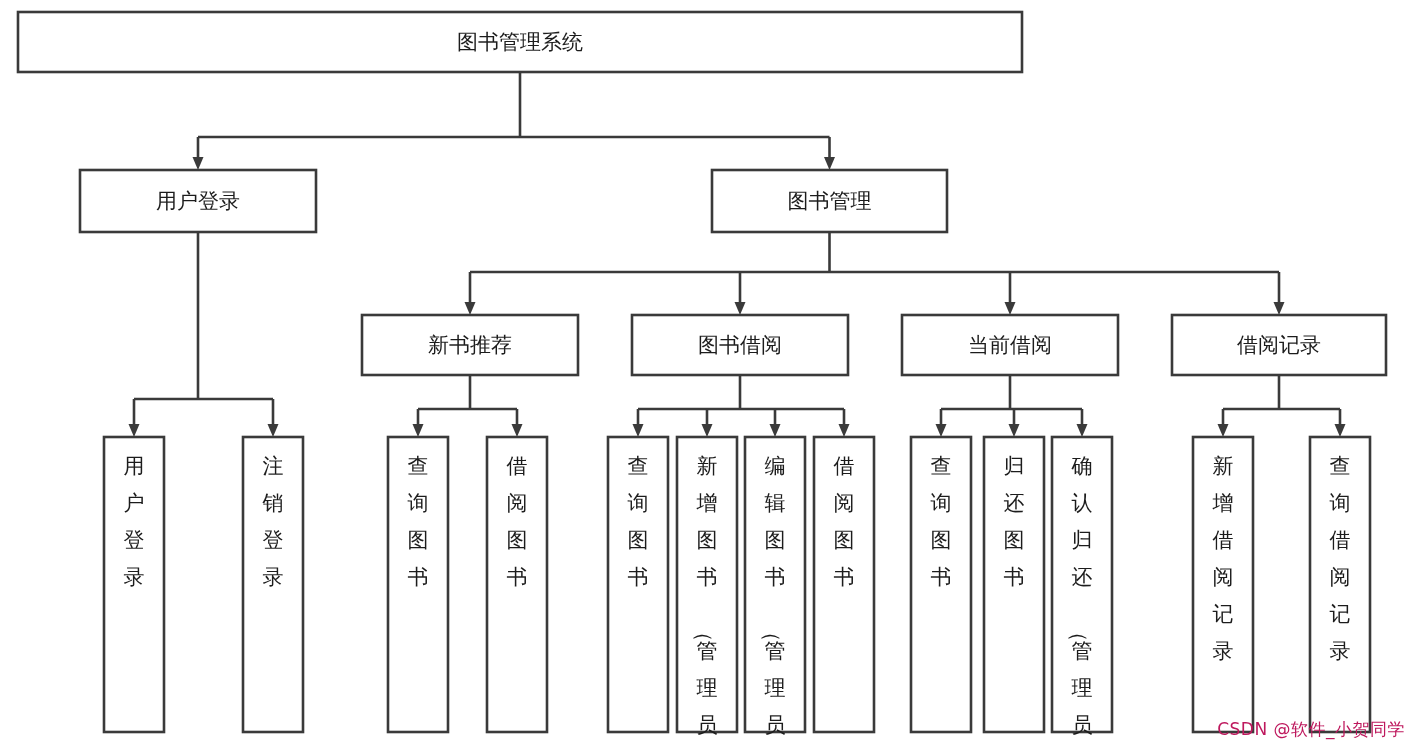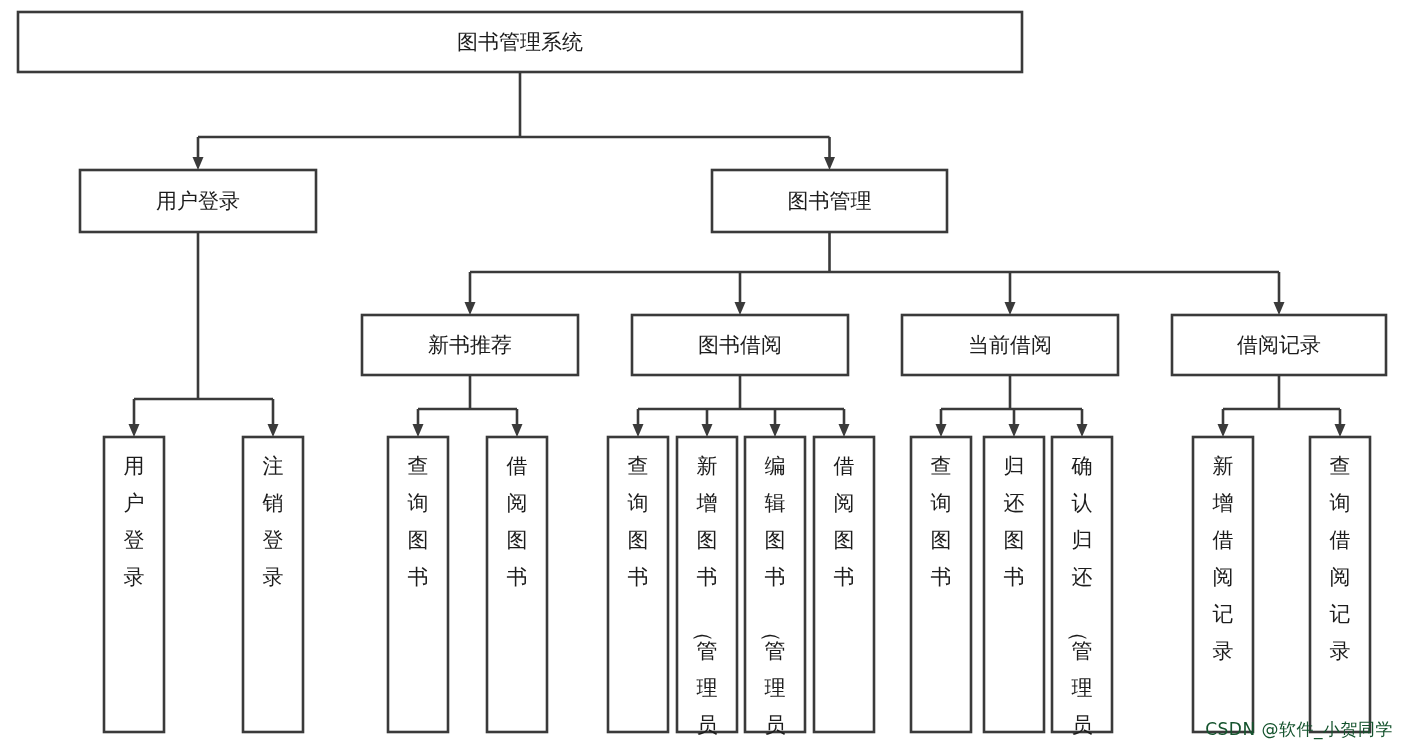--- a/index.html
+++ b/index.html
@@ -53,25 +53,25 @@
     stroke-width: 2.6;
     fill: none;
     stroke-linecap: butt;
   }
   .arrow-head {
     fill: #3a3a3a;
     stroke: none;
   }
   .watermark {
     position: absolute;
-    right: 12px;
+    right: 0;
     bottom: 6px;
     font-family: "DejaVu Sans", "Liberation Sans", sans-serif;
     font-size: 17px;
-    color: #14532d;
+    color: #be185d;
     letter-spacing: 0.5px;
     white-space: nowrap;
     pointer-events: none;
   }
 </style>
 </head>
 <body>
 
 <div id="diagram-root">
 

